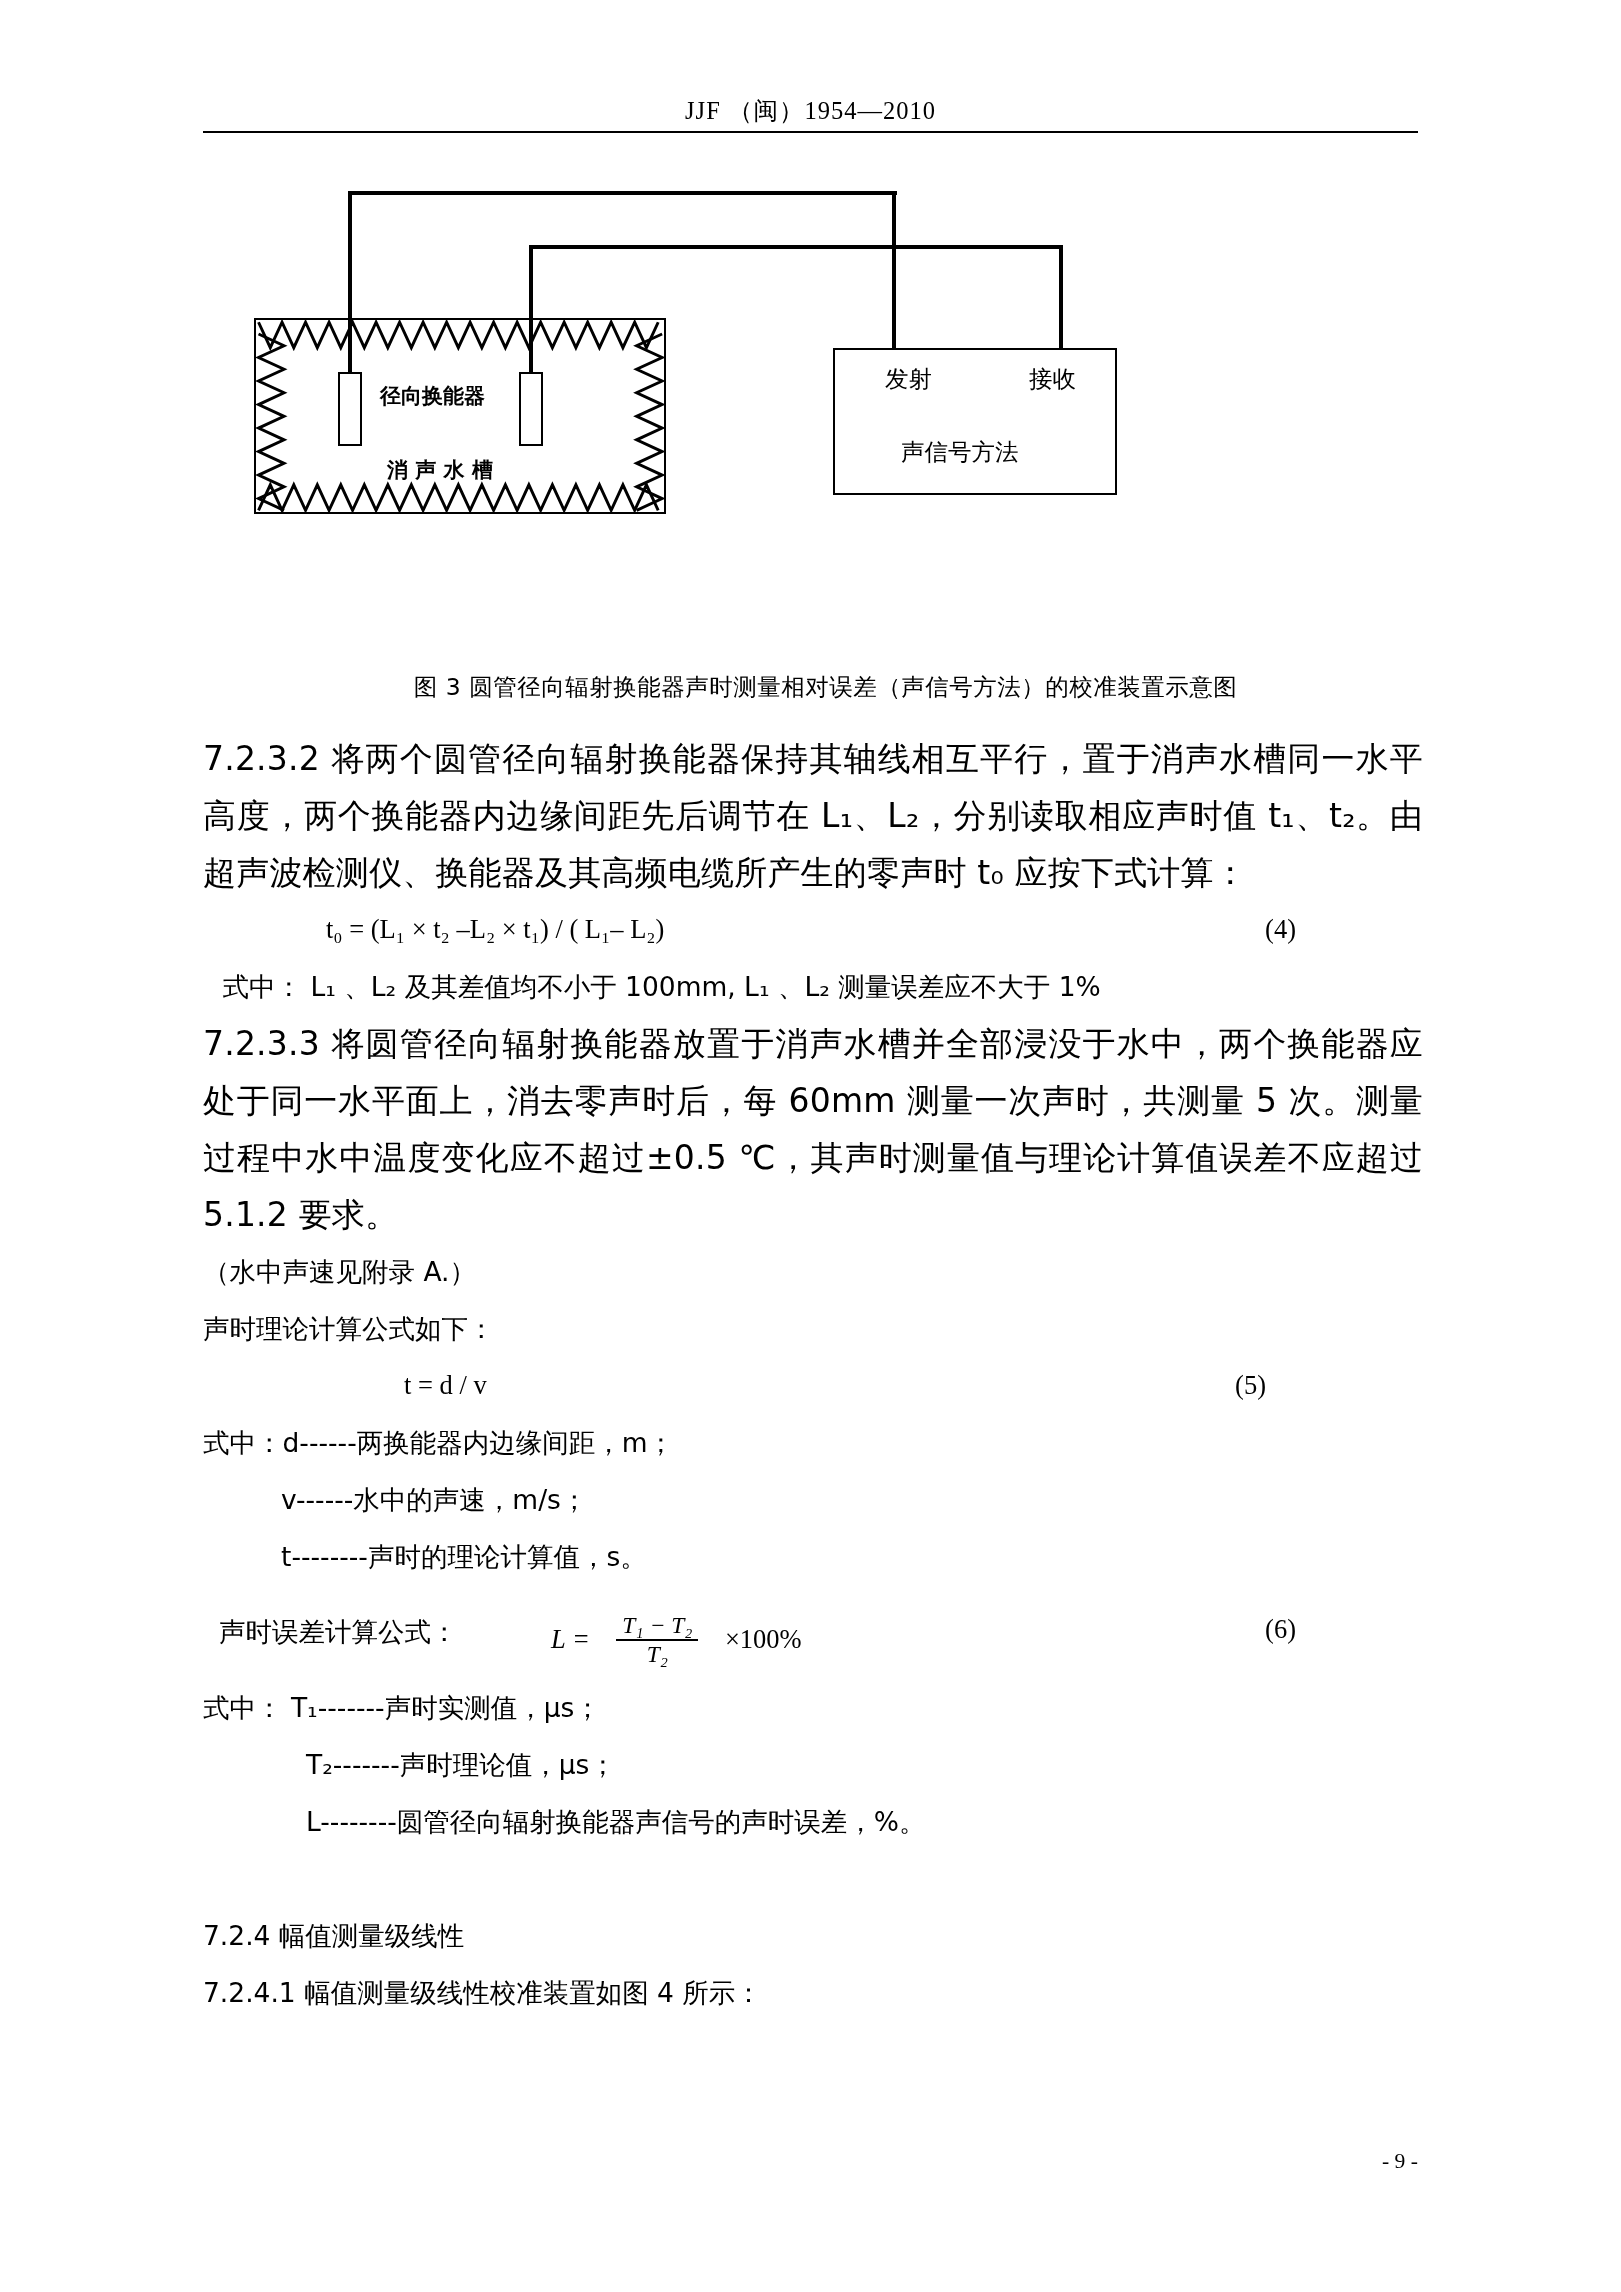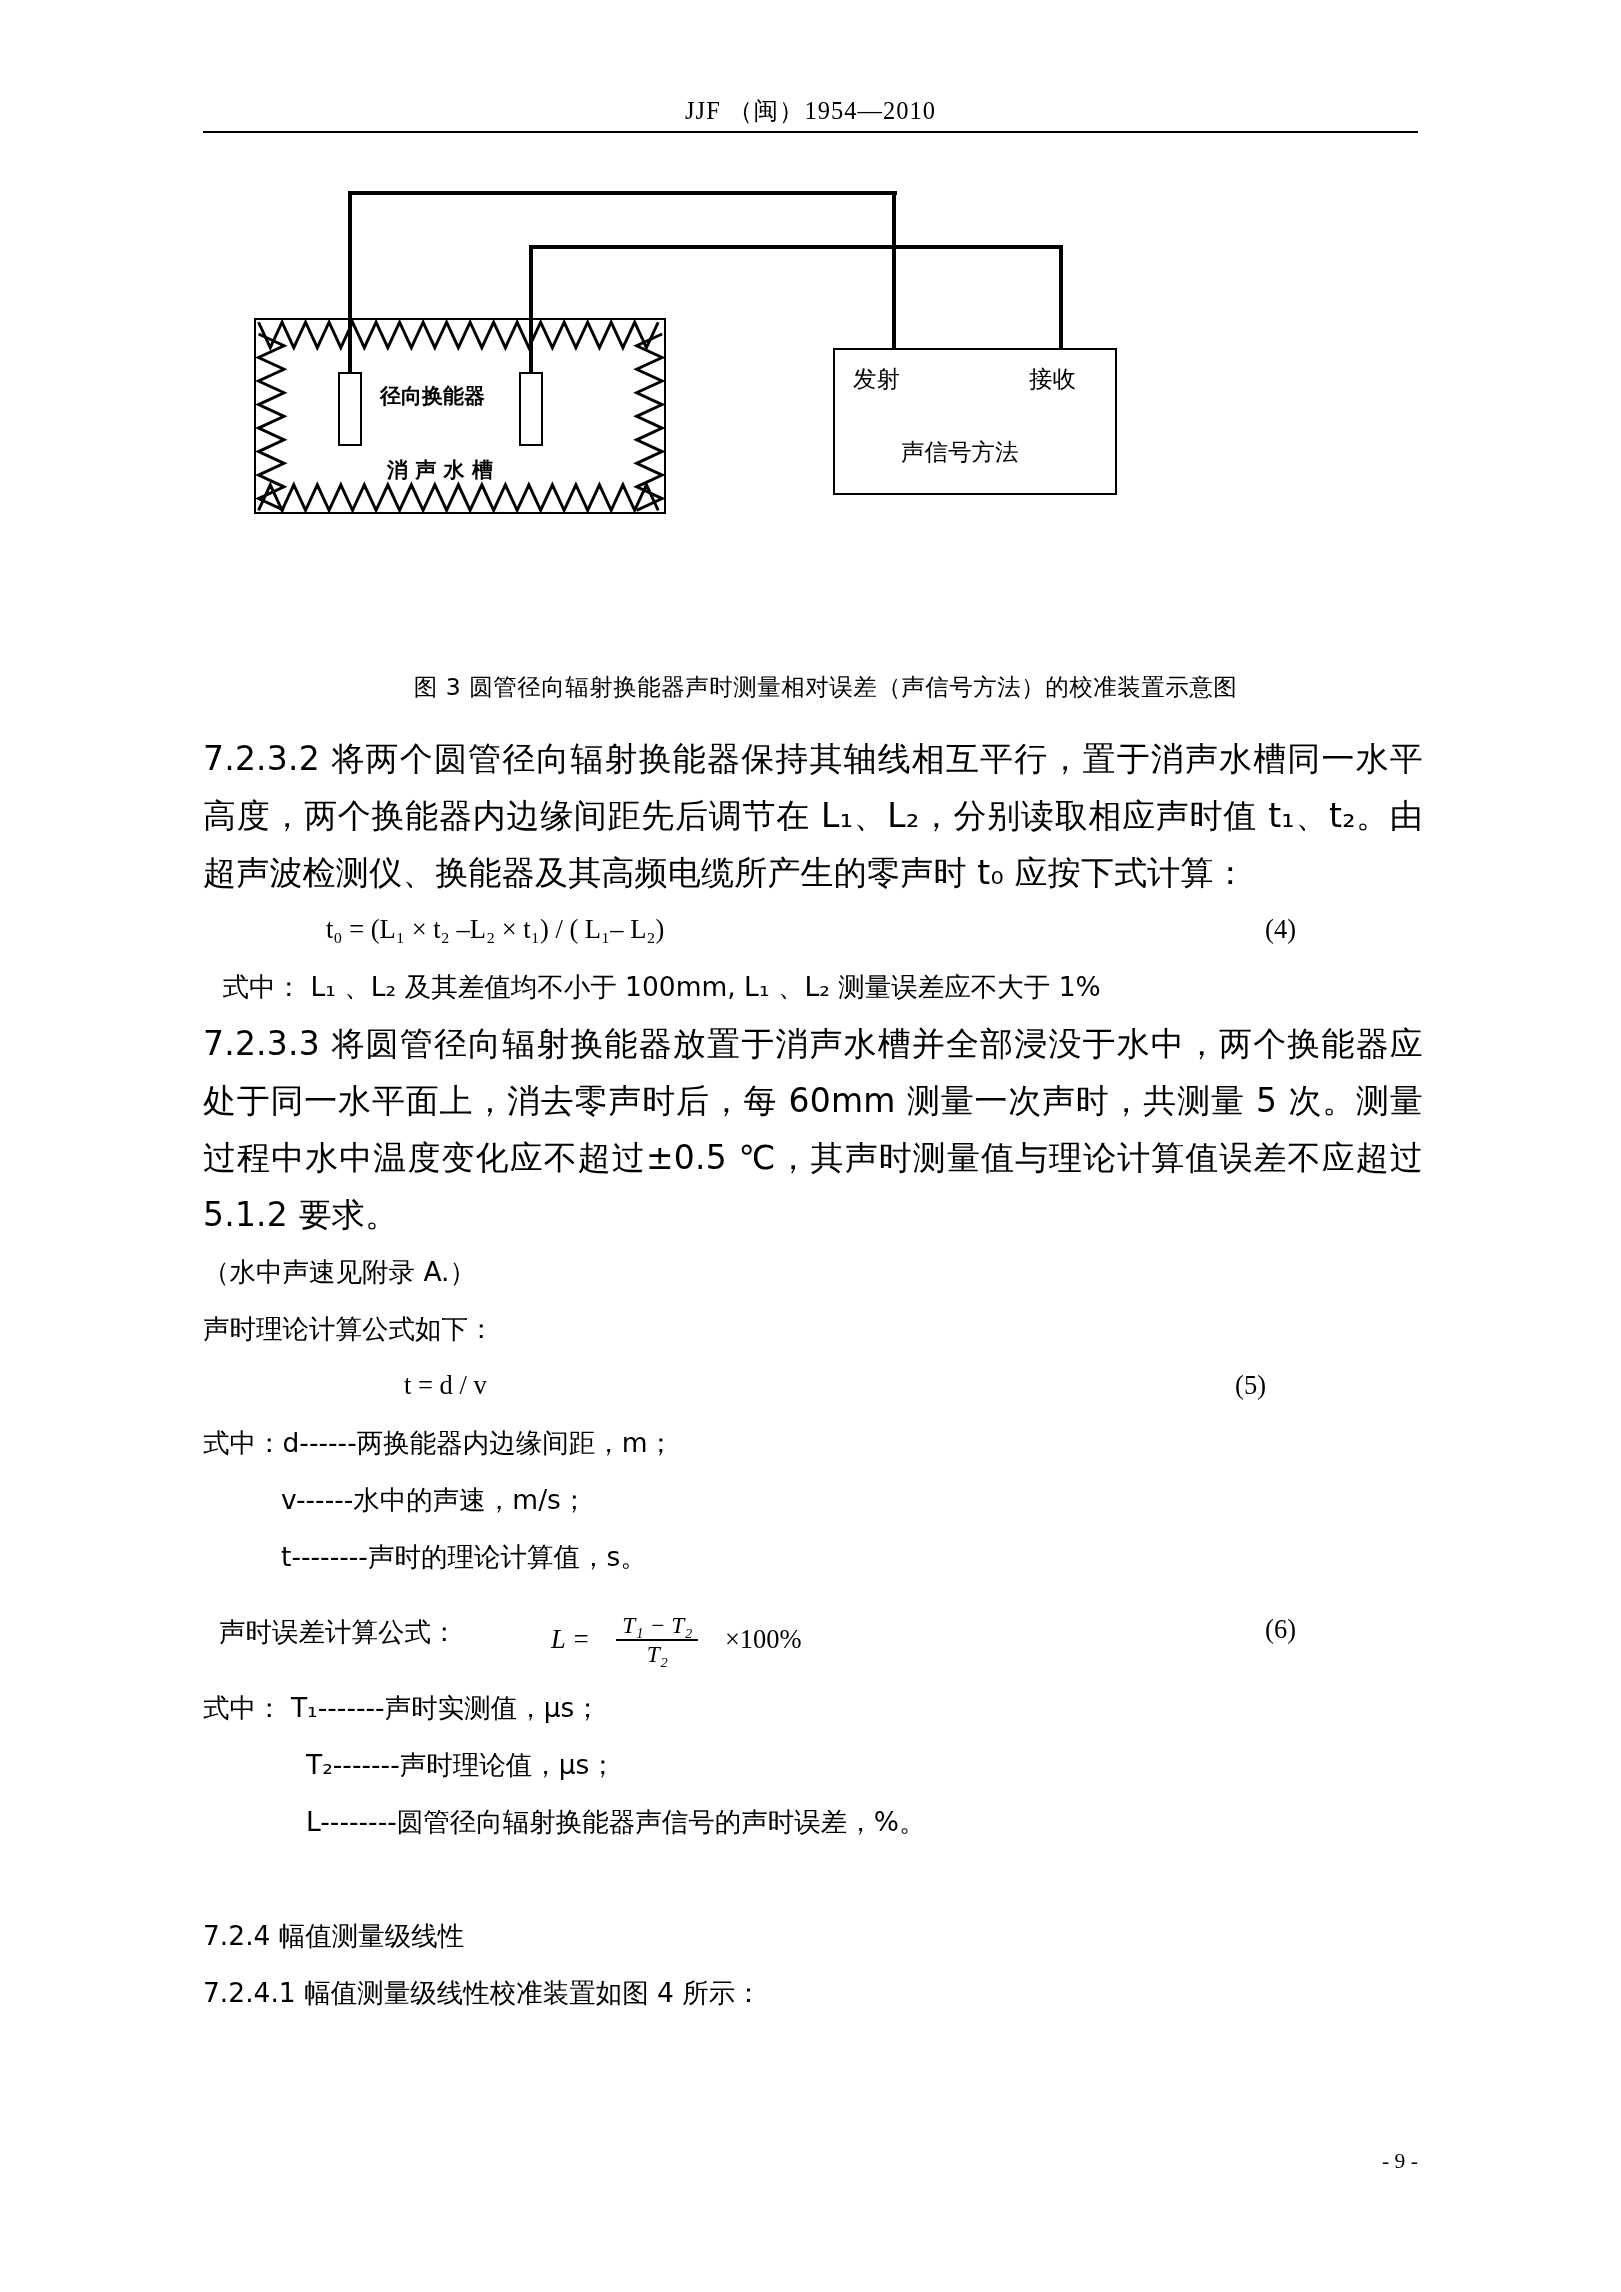--- a/index.html
+++ b/index.html
@@ -250,21 +250,21 @@
       <polyline points="34,326 46,300 58,326 70,300 82,326 94,300 106,326 118,300 130,326 142,300 154,326 166,300 178,326 190,300 202,326 214,300 226,326 238,300 250,326 262,300 274,326 286,300 298,326 310,300 322,326 334,300 346,326 358,300 370,326 382,300 394,326 406,300 418,326 430,300 442,326" fill="none" stroke="#000" stroke-width="3"></polyline>
     </svg>
 
     <div class="transducer t1"></div>
     <div class="transducer t2"></div>
 
     <div class="fig-text" style="left:155px; top:191px;">径向换能器</div>
     <div class="fig-text" style="left:162px; top:265px;">消 声 水 槽</div>
 
     <div class="instrument"></div>
-    <div class="instr-label" style="left:628px; top:172px;">发射</div>
+    <div class="instr-label" style="left:660px; top:172px;">发射</div>
     <div class="instr-label" style="left:804px; top:172px;">接收</div>
     <div class="instr-label" style="left:676px; top:245px;">声信号方法</div>
   </div>
 
   <div class="caption">图 3  圆管径向辐射换能器声时测量相对误差（声信号方法）的校准装置示意图</div>
 
   <div class="body">
 
     <p class="para">7.2.3.2     将两个圆管径向辐射换能器保持其轴线相互平行，置于消声水槽同一水平高度，两个换能器内边缘间距先后调节在 L₁、L₂，分别读取相应声时值 t₁、t₂。由超声波检测仪、换能器及其高频电缆所产生的零声时 t₀ 应按下式计算：</p>
 

